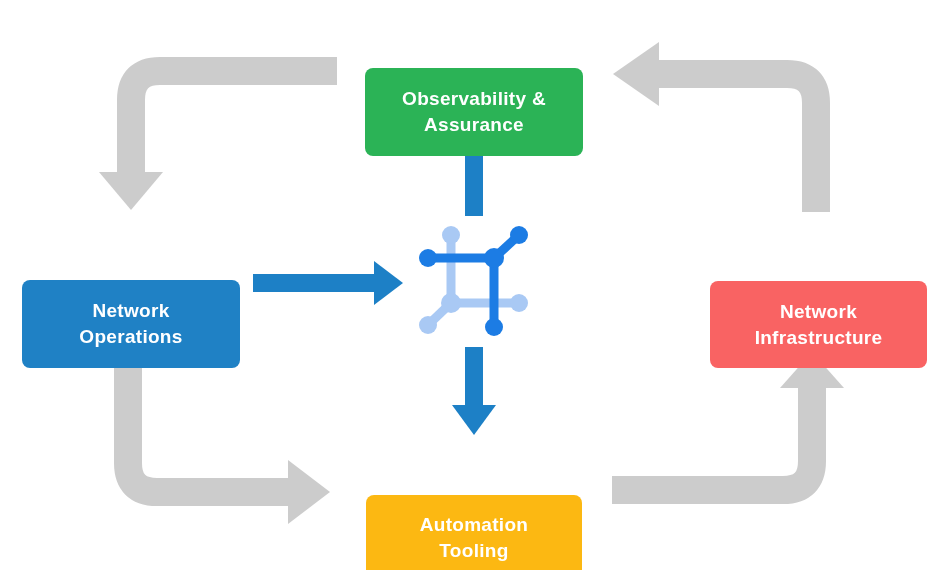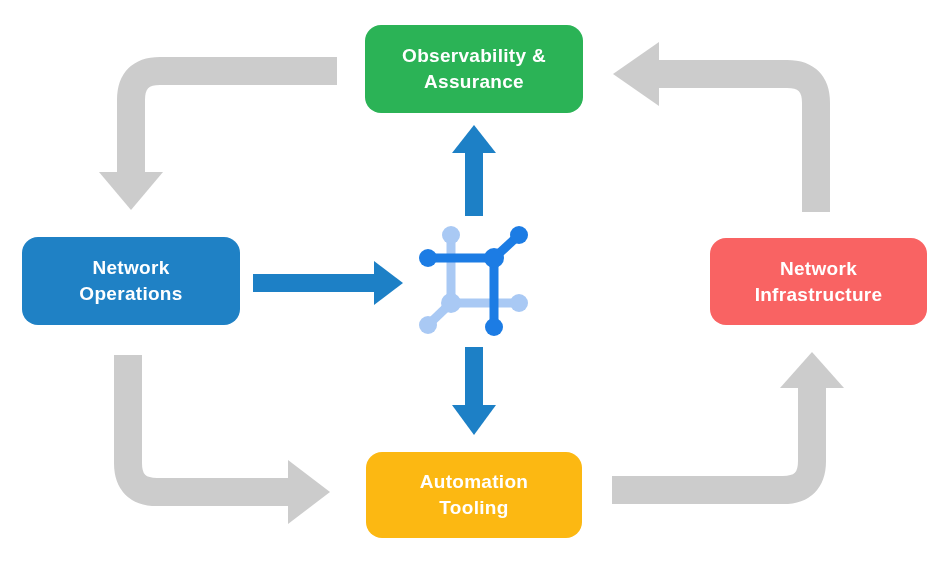--- a/index.html
+++ b/index.html
@@ -12,25 +12,26 @@
     font-family: "Liberation Sans", sans-serif;
   }
   .arrows-layer {
     position: absolute;
     left: 0; top: 0;
     width: 948px; height: 570px;
     display: block;
   }
   .node {
     position: absolute;
-    border-radius: 16px;
+    border-radius: 8px;
     display: flex;
     align-items: center;
     justify-content: center;
     text-align: center;
+    margin-top: 43px;
   }
   .node .label {
     color: #ffffff;
     font-size: 19px;
     font-weight: bold;
     line-height: 26px;
     letter-spacing: 0.3px;
     white-space: pre-line;
   }
   .node-observability { left: 365px; top: 25px;  width: 218px; height: 88px; }

